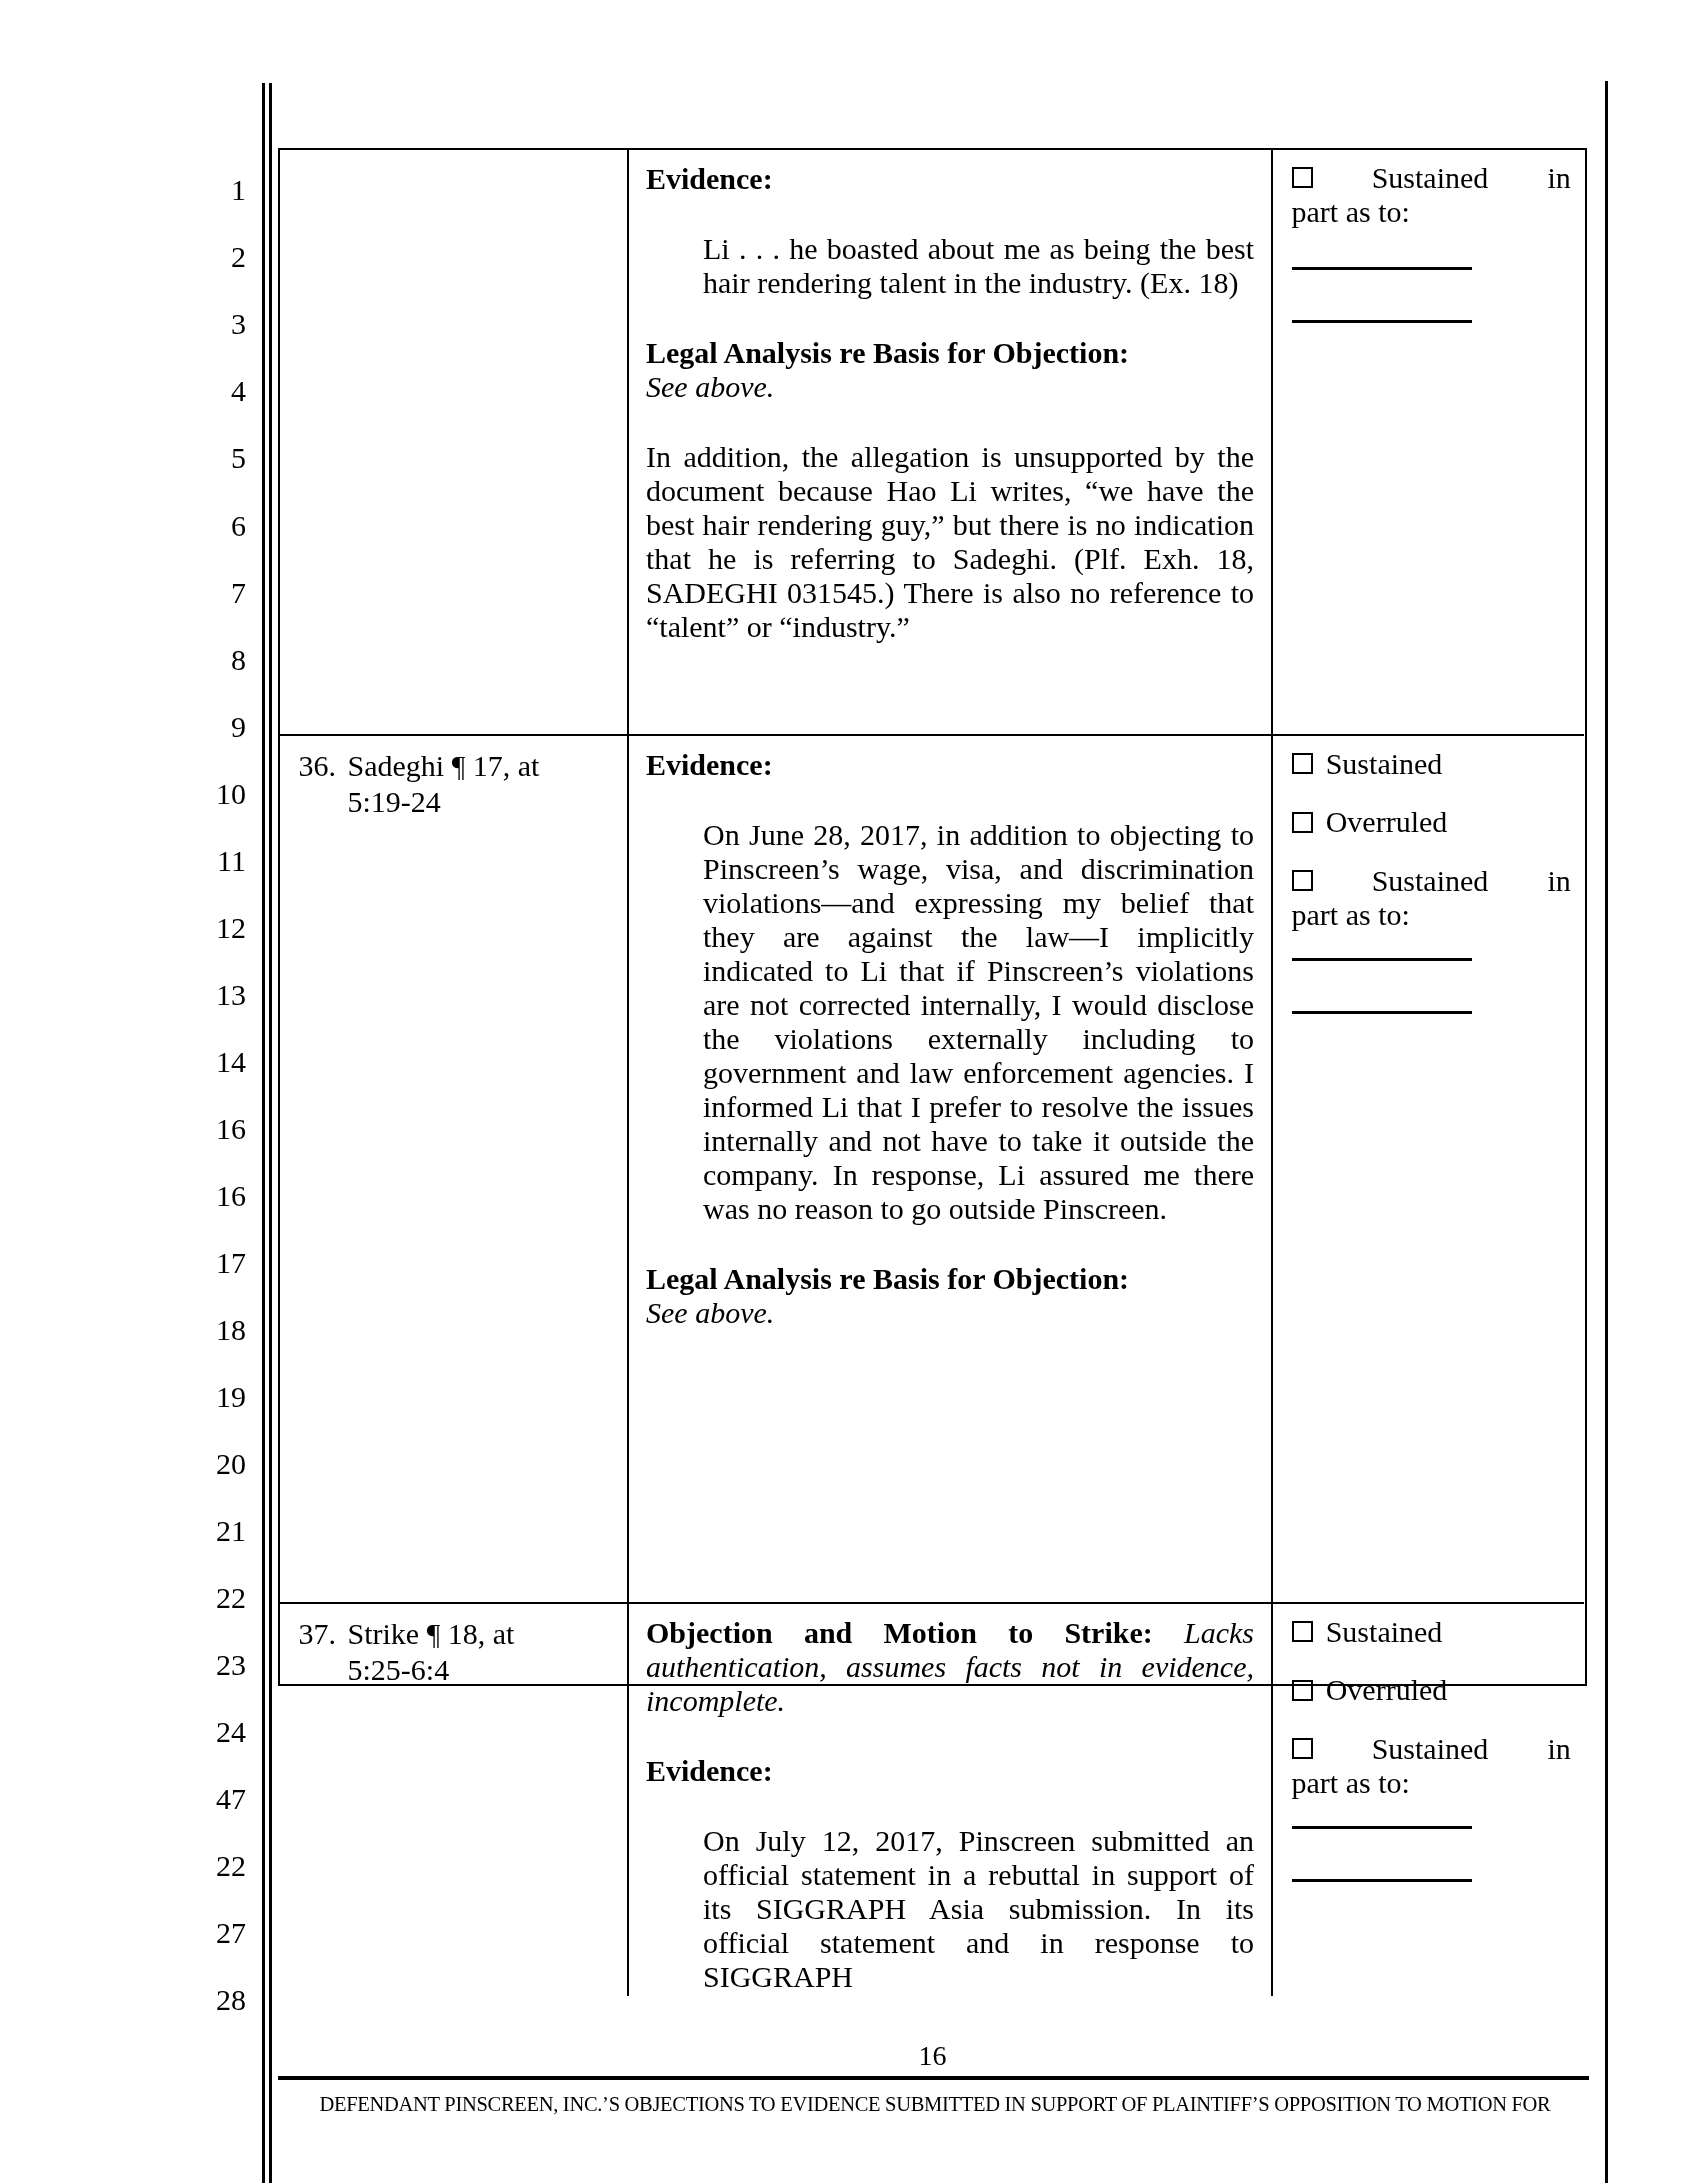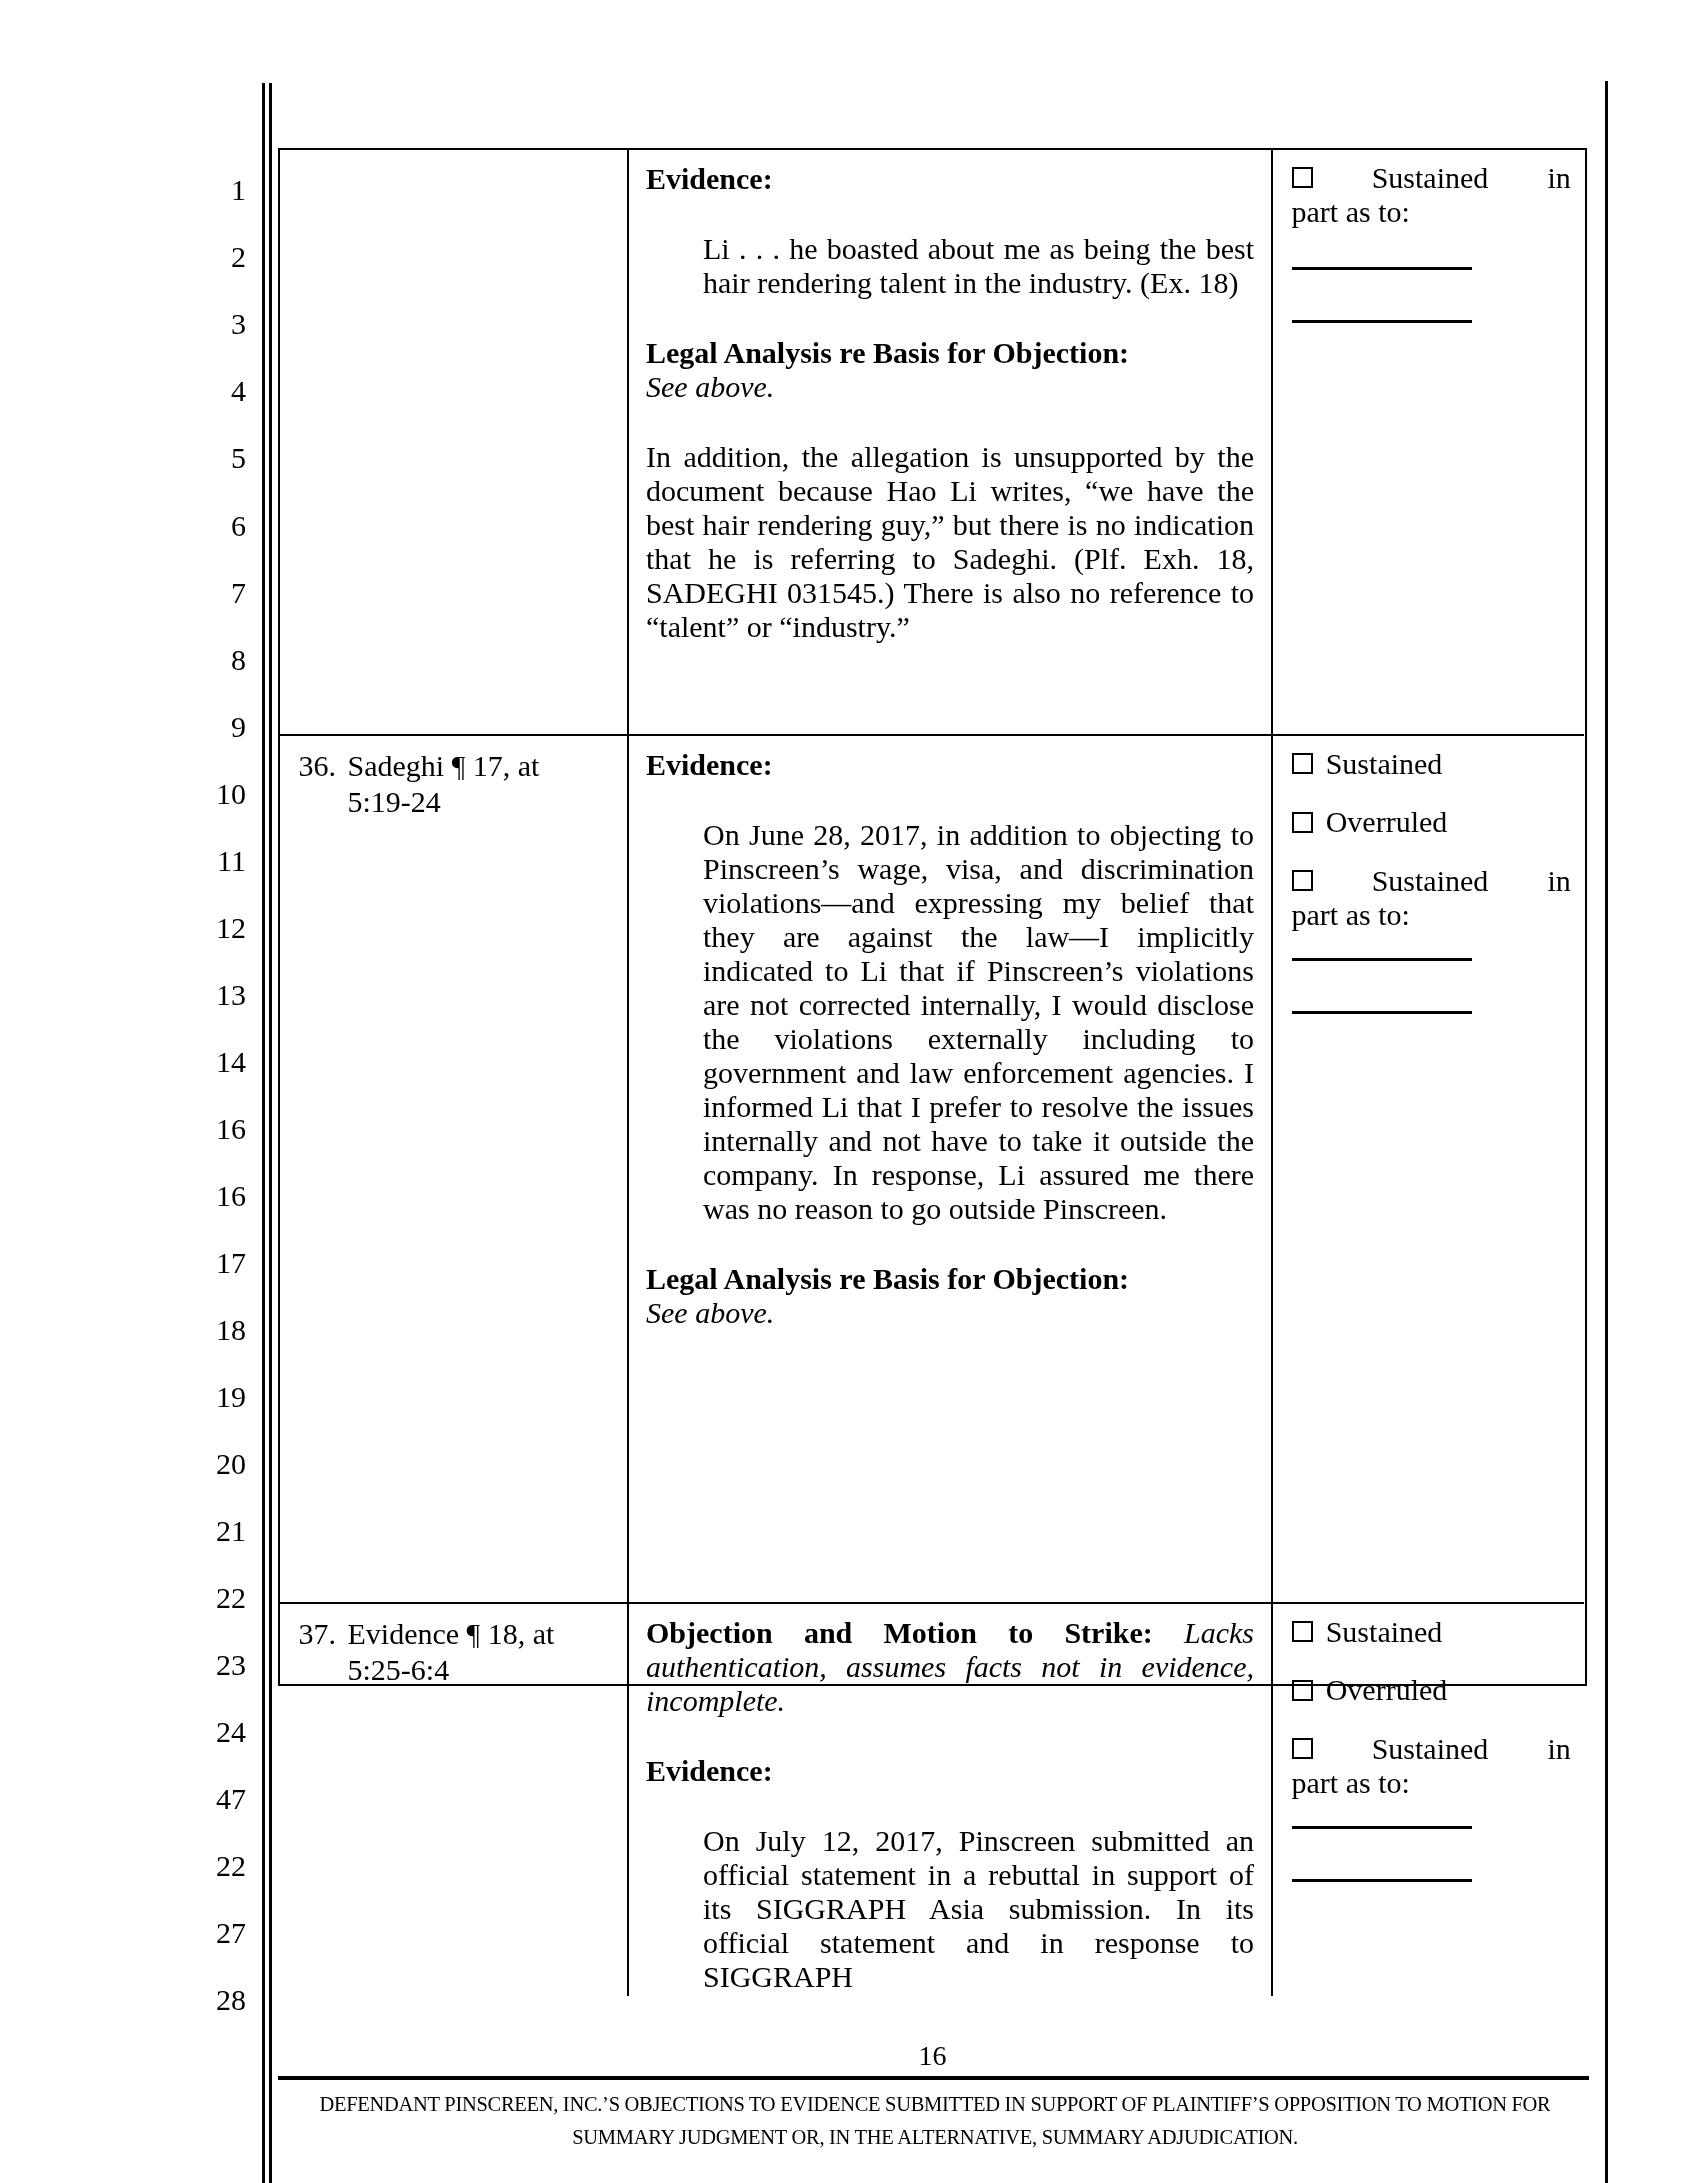--- a/index.html
+++ b/index.html
@@ -165,21 +165,21 @@
           <div>part as to:</div>
         </div>
         <div class="blank-line u1"></div>
         <div class="blank-line u2"></div>
       </div>
 
     <div class="cell ref br">
       <div class="refline">
         <span class="num">37.</span>
         <span>
-          <span>Evidence ¶ 18, at</span><br>
+          <span>Strike ¶ 18, at</span><br>
           <span>5:25-6:4</span>
         </span>
       </div>
     </div>
 
     <div class="cell body br">
       <div class="sec">
         <b class="lbl">Objection and Motion to Strike:</b>
         <span class="it">Lacks authentication, assumes facts not in evidence, incomplete.</span>
       </div>
@@ -206,16 +206,15 @@
         </div>
         <div class="blank-line u1"></div>
         <div class="blank-line u2"></div>
       </div>
 
   </div>
 
   <div class="page-number">16</div>
   <div class="footer-rule"></div>
   <div class="footer-line f1">DEFENDANT PINSCREEN, INC.’S OBJECTIONS TO EVIDENCE SUBMITTED IN SUPPORT OF PLAINTIFF’S OPPOSITION TO MOTION FOR</div>
-  <div class="footer-line f2">SUMMARY JUDGMENT OR, IN THE ALTERNATIVE, SUMMARY ADJUDICATION.</div>
 
 </div>
 
 
 </body></html>

